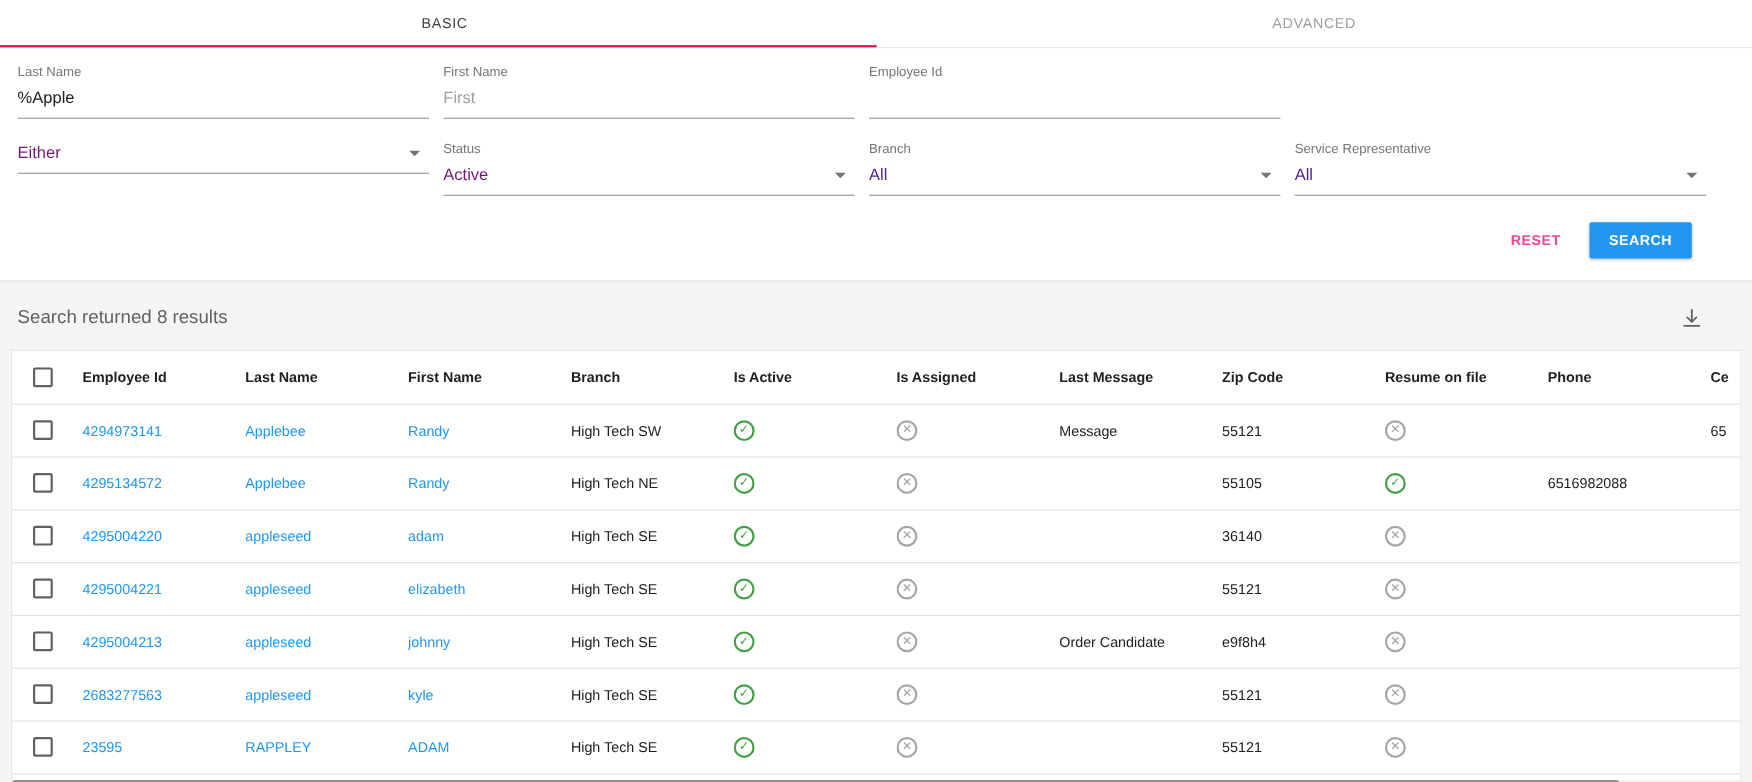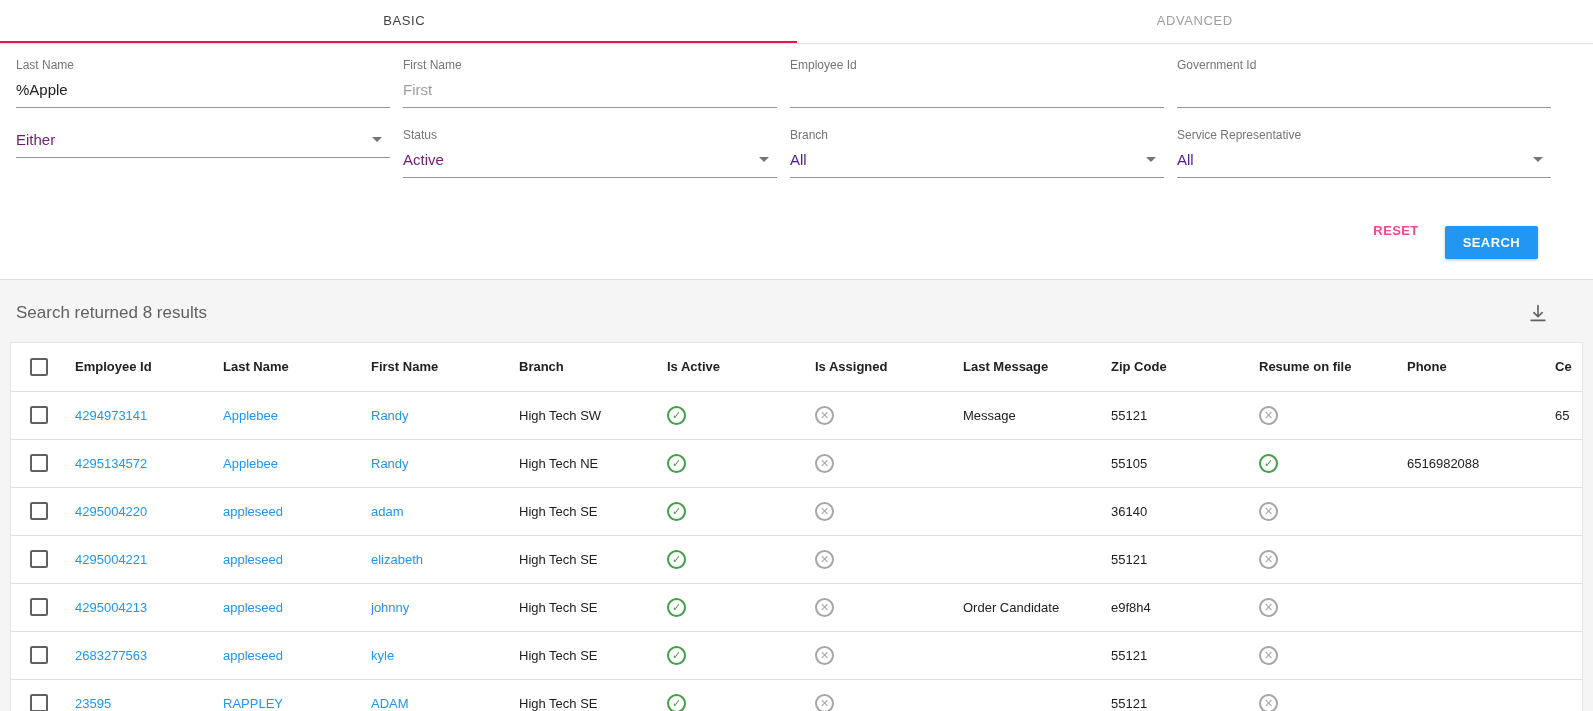--- a/index.html
+++ b/index.html
@@ -50,21 +50,20 @@
   }
   .btn-reset {
     background: transparent; border: none; font-family: inherit;
     font-size: 13px; font-weight: 700; color: #ec4899; letter-spacing: .4px; cursor: pointer;
   }
   .btn-search {
     background: #2196f3; color: #fff; border: none; font-family: inherit;
     font-size: 13px; font-weight: 700; letter-spacing: .4px;
     padding: 9px 18px; border-radius: 2px; cursor: pointer;
     box-shadow: 0 1px 3px rgba(0,0,0,.25);
-    margin-top: 24px;
   }
 
   
   .results { background: #f5f5f5; border-top: 1px solid #e0e0e0; height: 475px; }
   .results-header {
     display: flex; justify-content: space-between; align-items: center;
     padding: 22px 44px 18px 16px;
   }
   .results-summary { font-size: 17px; color: #616161; }
   .download-btn { cursor: pointer; display: inline-flex; }
@@ -121,24 +120,20 @@
     <div class="field">
       <div class="field-label">Last Name</div>
       <input type="text" value="%Apple" style="">
     </div>
     <div class="field">
       <div class="field-label">First Name</div>
       <input type="text" placeholder="First" style="">
     </div>
     <div class="field">
       <div class="field-label">Employee Id</div>
-      <input type="text" style="">
-    </div>
-    <div class="field">
-      <div class="field-label">Government Id</div>
       <input type="text" style="">
     </div>
   </div>
 
   <div class="form-grid">
     <div class="field">
       <div class="select-box">
         <span class="select-value">Either</span>
         <span class="caret"></span>
       </div>

